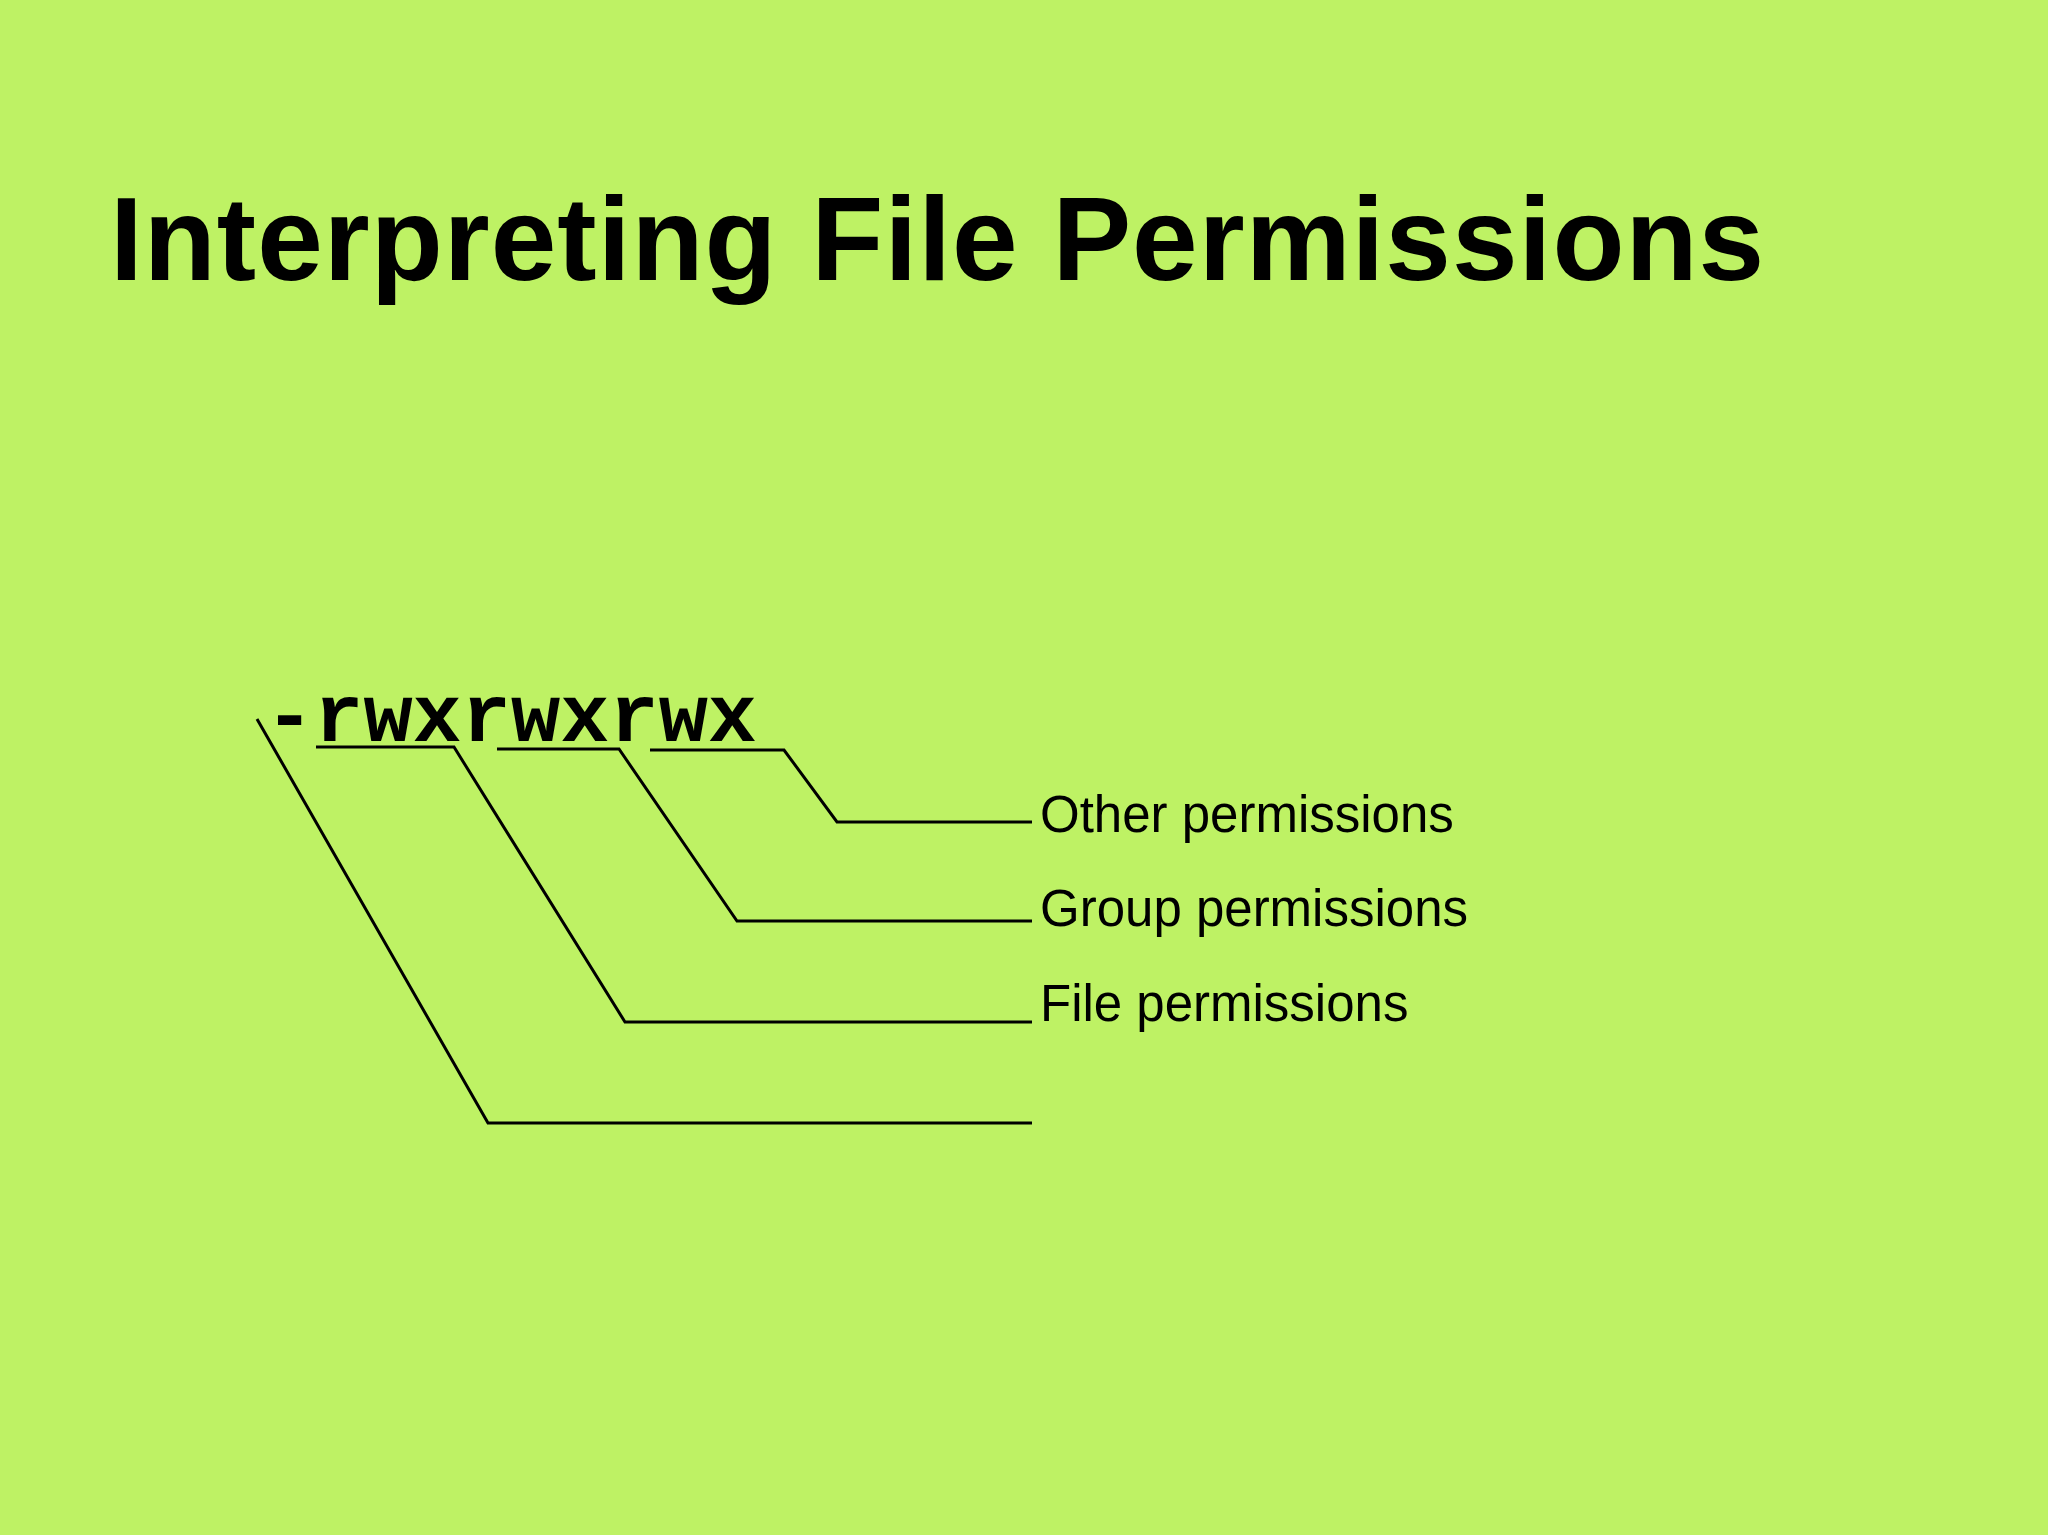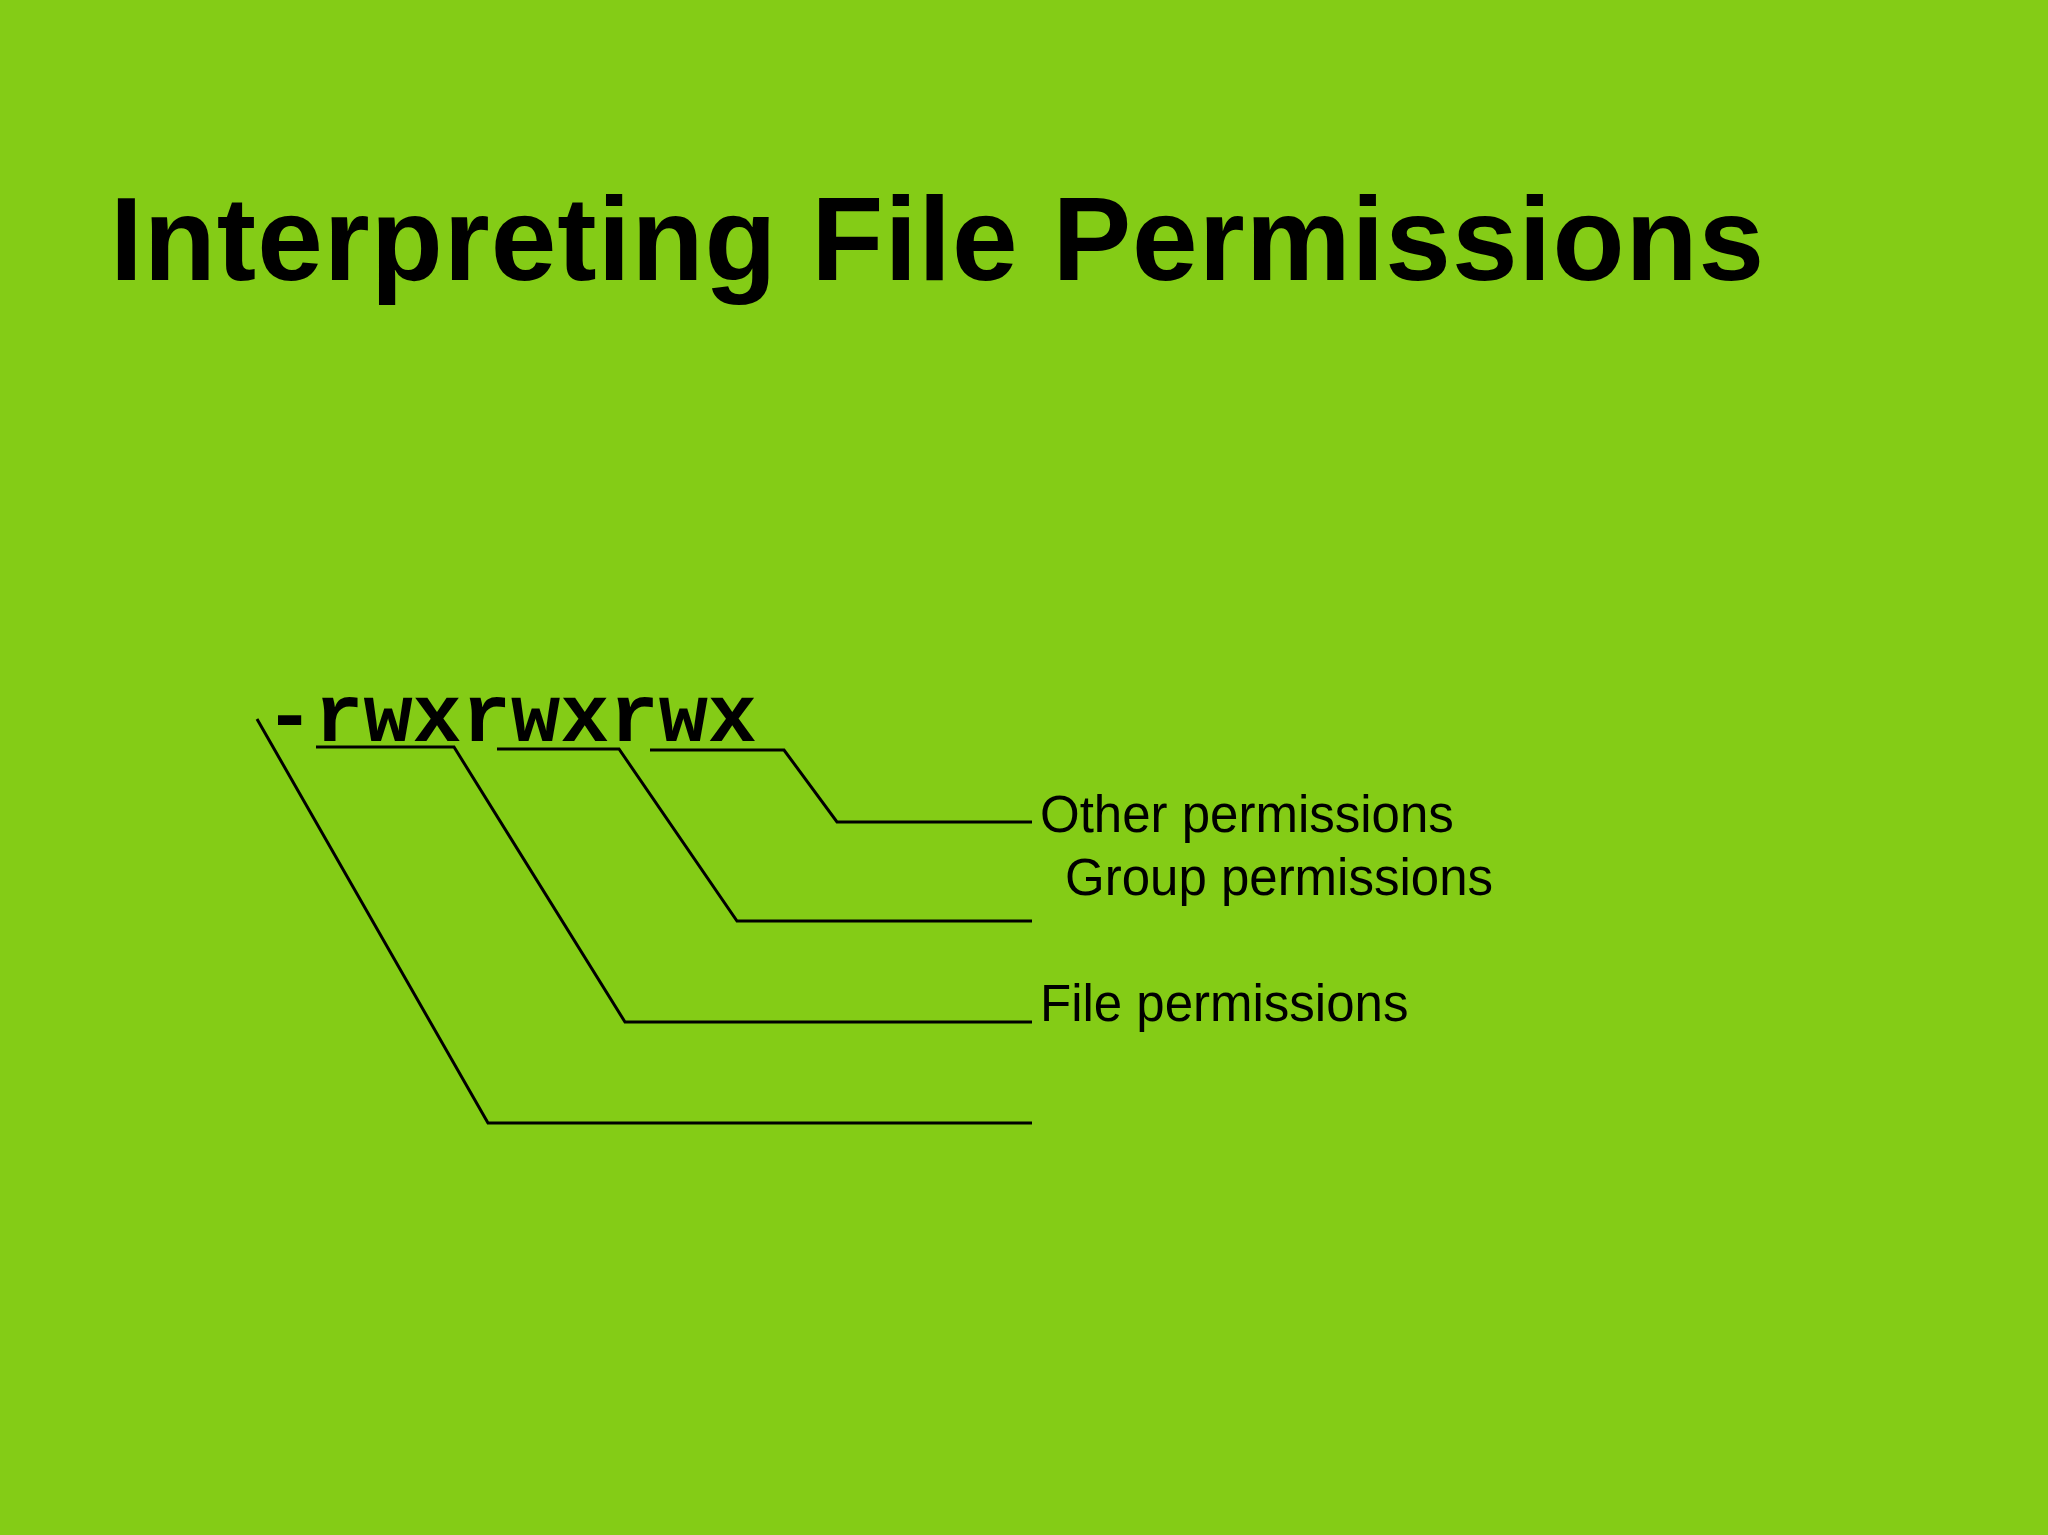--- a/index.html
+++ b/index.html
@@ -60,28 +60,28 @@
     margin: 0;
     font-family: "Liberation Sans", sans-serif;
     font-weight: normal;
     font-size: 51px;
     line-height: 52px;
     white-space: nowrap;
     color: #000000;
     text-align: right;
   }
   #label-other     { top: 789px; }
-  #label-group     { top: 852px; margin-left: 25px; }
+  #label-group     { top: 883px; }
   #label-owner     { top: 978px; }
   #label-directory { top: 1071px; }
 </style>
 </head>
 <body>
 
-<div class="canvas" style="background-color: #84cc16;">
+<div class="canvas" style="background-color: #bef264;">
 
   <h1 class="title" style="color: rgb(0, 0, 0);">Interpreting File Permissions</h1>
 
   <div class="perm-string" style="color: rgb(0, 0, 0);">-rwxrwxrwx</div>
 
   <svg class="callout-lines" viewBox="0 0 2048 1535" xmlns="http://www.w3.org/2000/svg">
 
     <polyline points="257,719 488,1123 1032,1123" style="stroke: rgb(0, 0, 0);"></polyline>
 
     <polyline points="316,747 454,747 625,1022 1032,1022" style="stroke: rgb(0, 0, 0);"></polyline>

